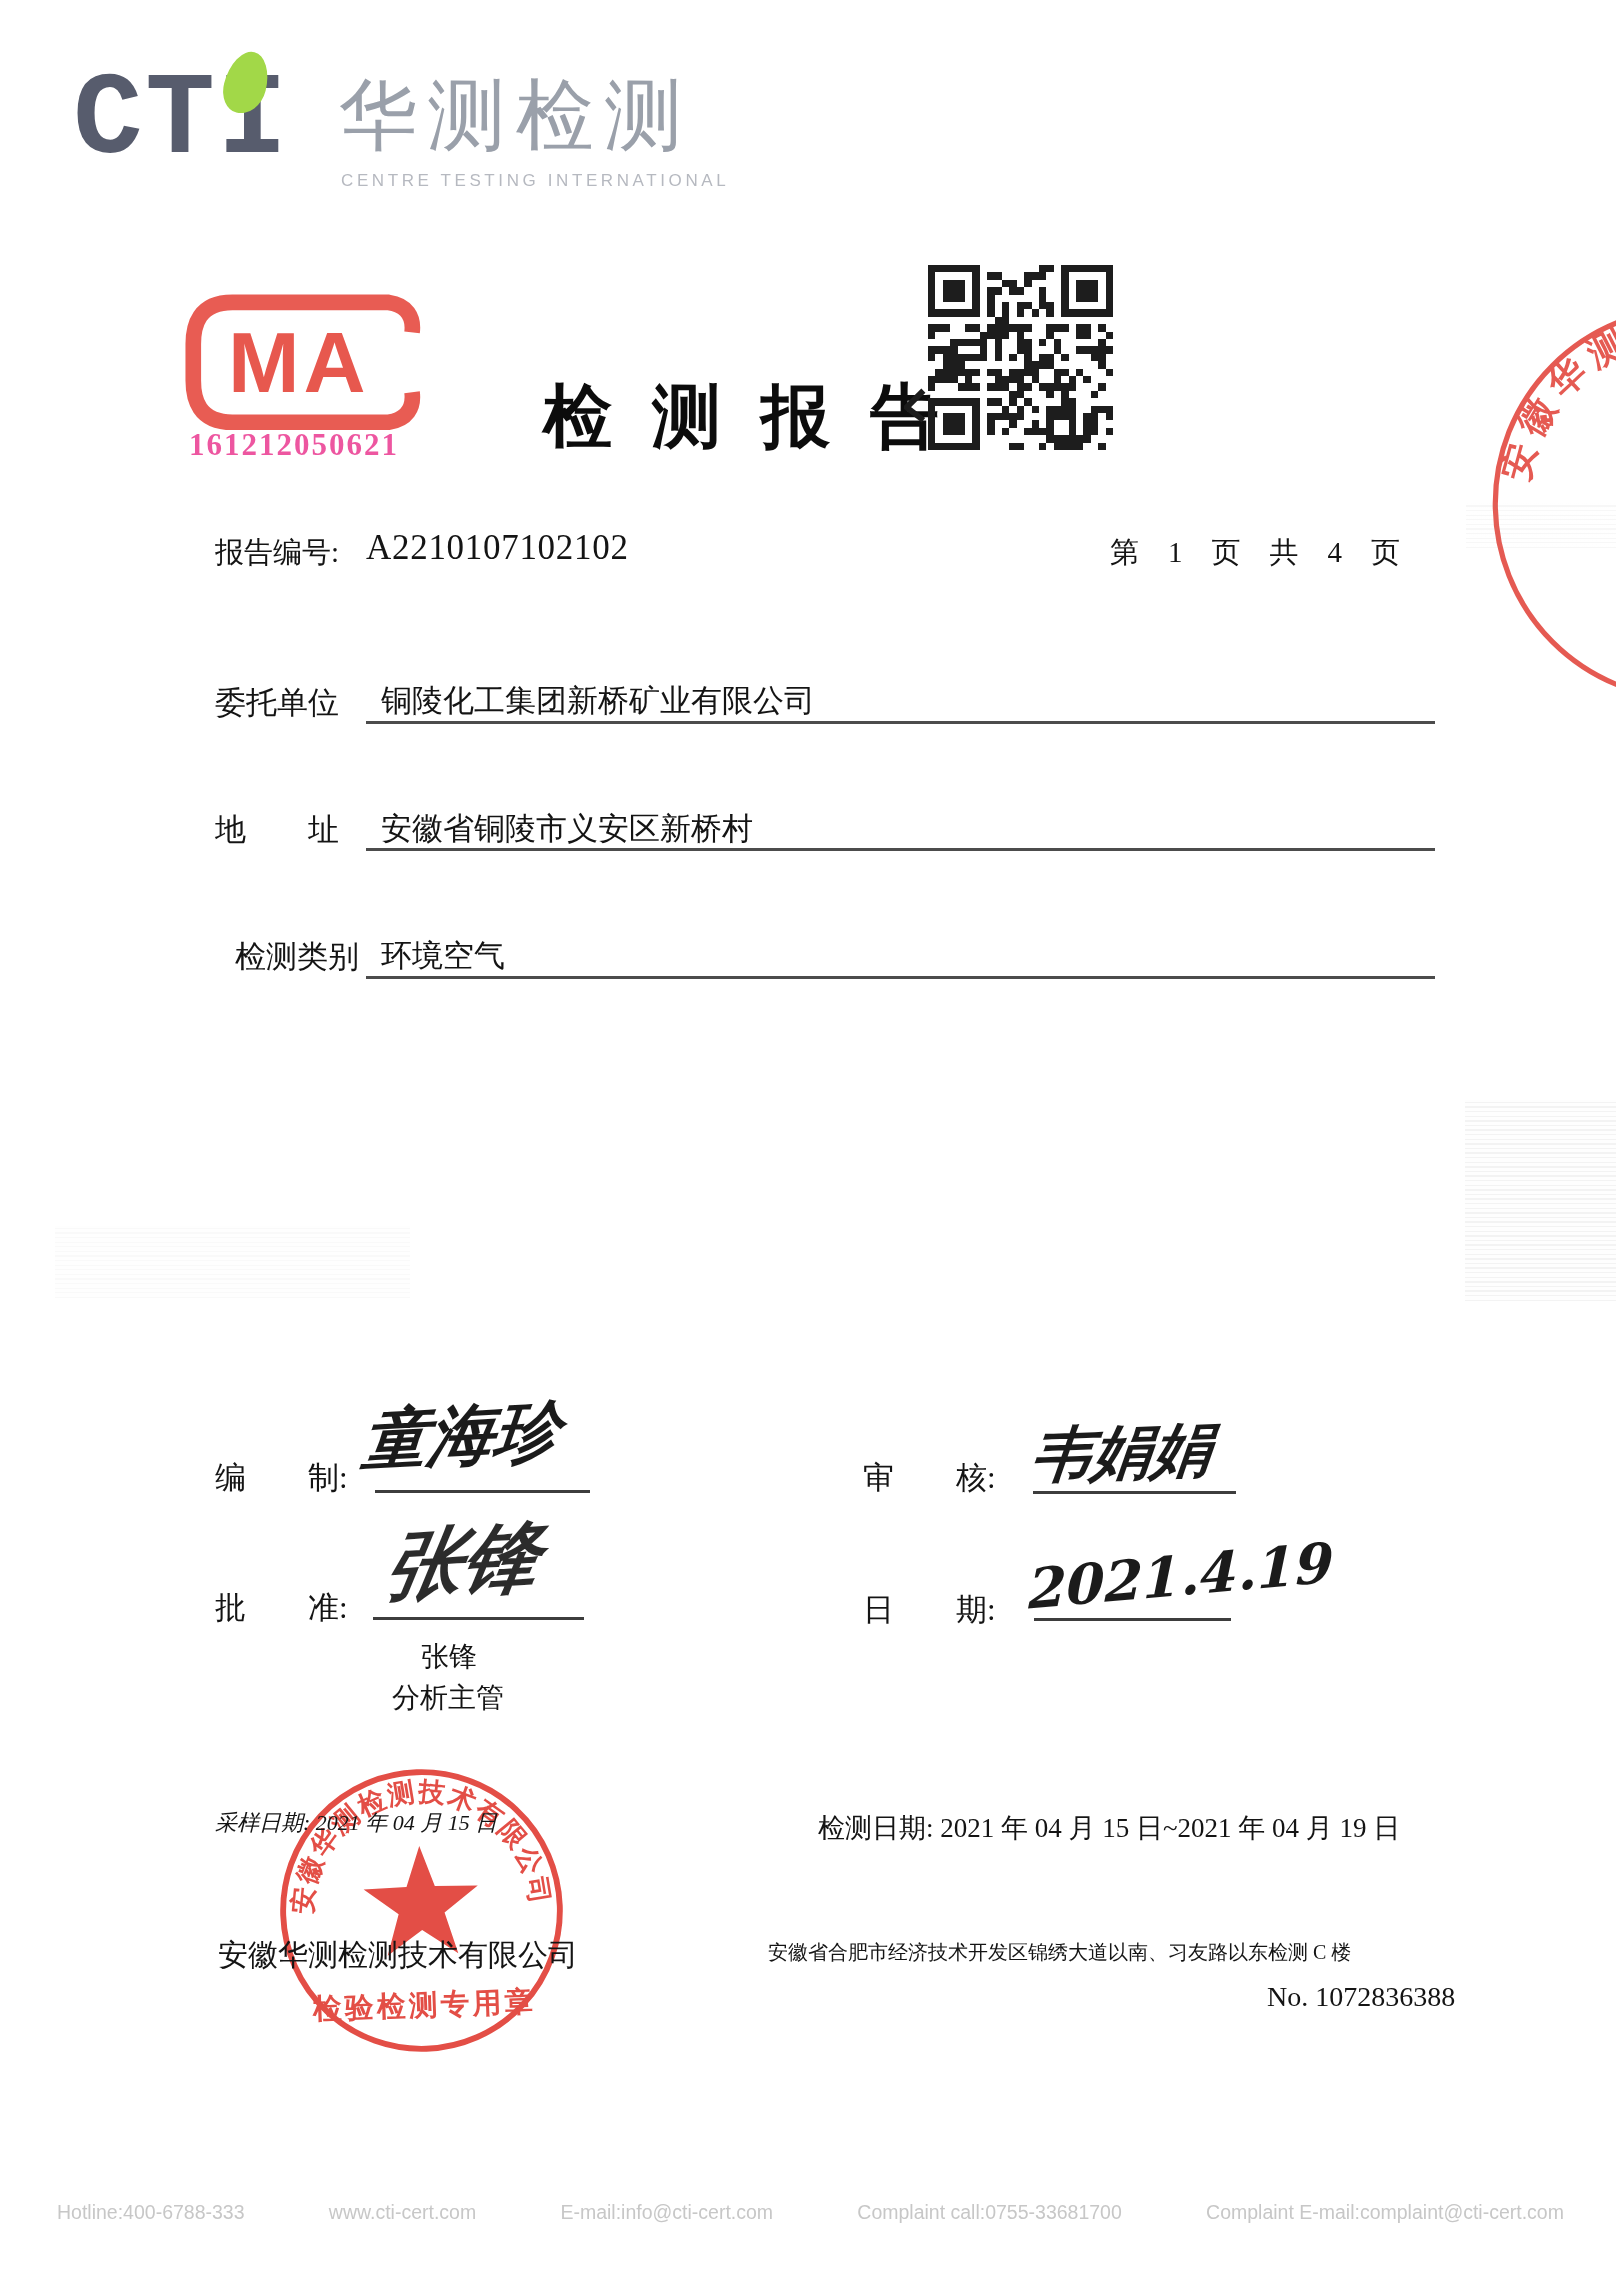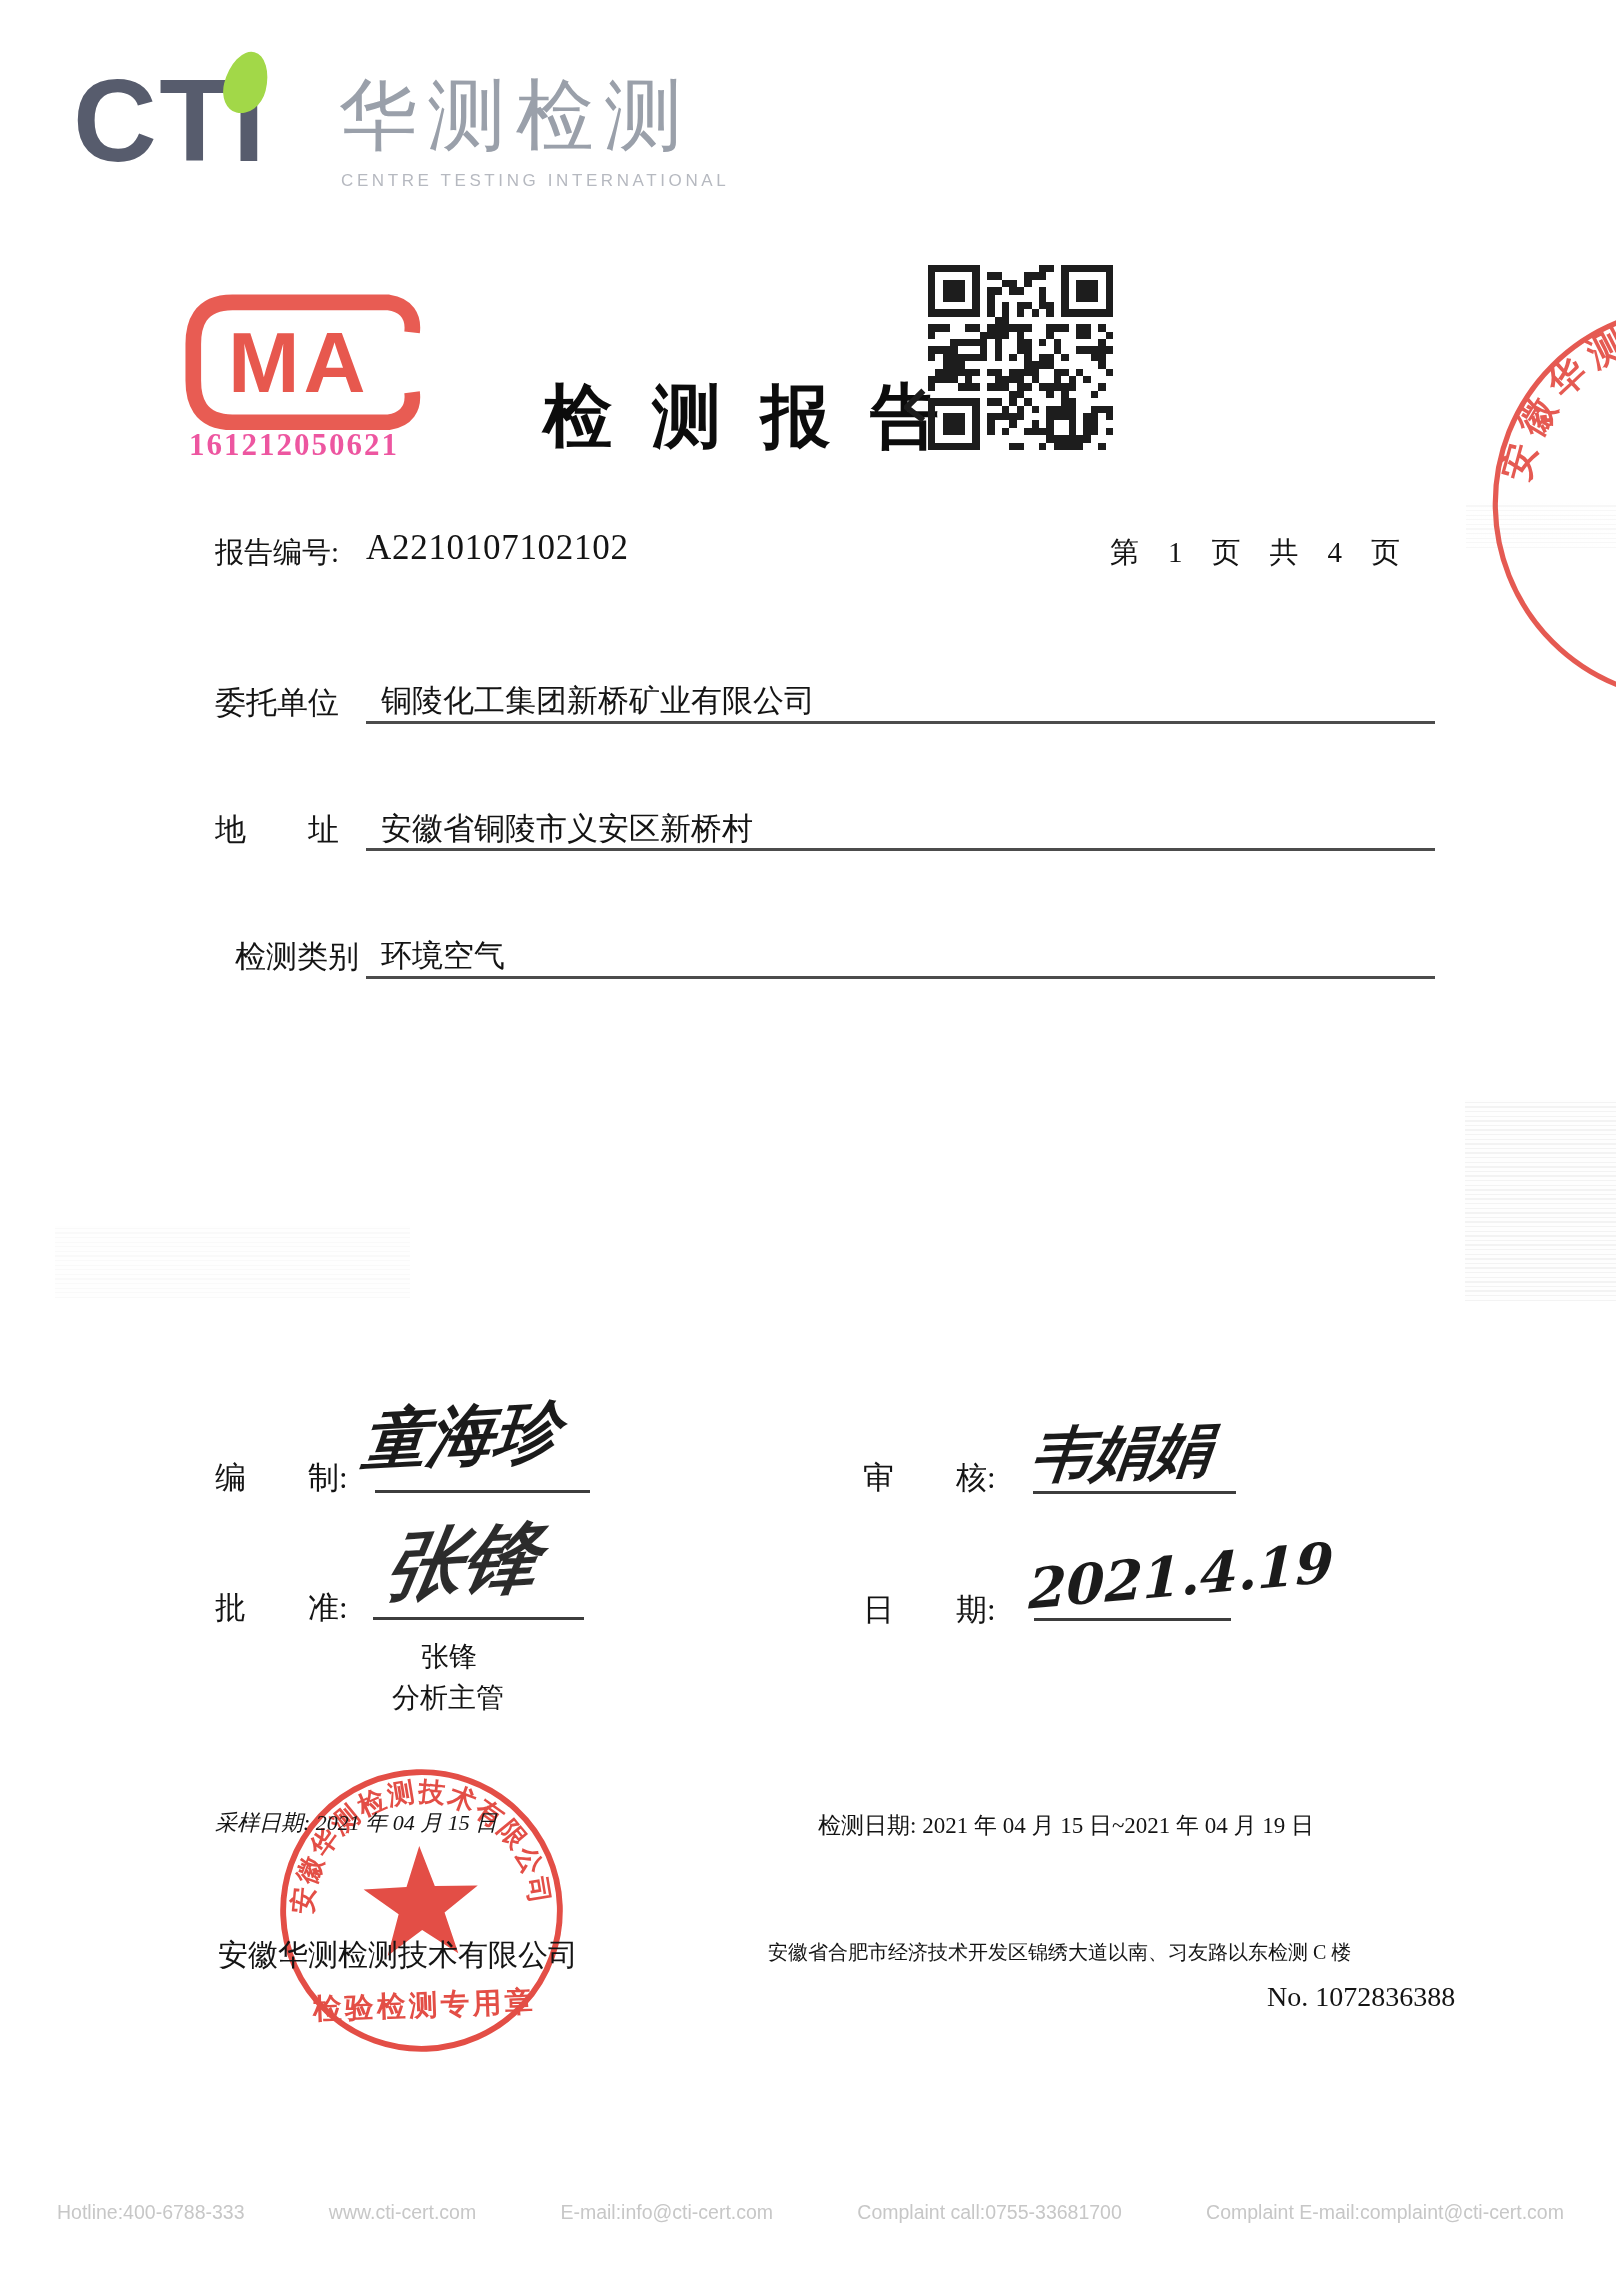--- a/index.html
+++ b/index.html
@@ -1,21 +1,21 @@
 <!DOCTYPE html>
 <html style="font-size:10.4px"><head>
 <meta charset="utf-8">
 <style>
   html,body{margin:0;padding:0;background:#ffffff;}
   .page{position:relative;width:1616px;height:2284px;background:#fff;overflow:hidden;
         font-family:"Liberation Serif","DejaVu Serif",serif;color:#141414;}
   .abs{position:absolute;}
 
   
-  .logo-cti{left:73px;top:63px;font-family:Liberation Sans, sans-serif;
+  .logo-cti{left:73px;top:63px;font-family:Liberation Mono, monospace;
             font-weight:700;font-size:116px;line-height:1;color:#575c6d;letter-spacing:2.6px;}
   .logo-leaf{left:225px;top:51px;width:42px;height:63px;background:#a2d848;
              border-radius:52% 48% 55% 45%/60% 55% 45% 40%;transform:rotate(14deg);}
   .logo-cn{left:339px;top:77px;font-size:78px;line-height:1;color:#9aa0aa;letter-spacing:10.4px;font-weight:500;}
   .logo-en{left:341px;top:171px;font-family:"Liberation Sans","DejaVu Sans",sans-serif;
            font-size:17px;color:#b6b9c0;letter-spacing:3.6px;}
 
   
   .cma-wrap{left:184px;top:292px;width:238px;height:140px;}
   .cma-number{left:189px;top:427px;font-family:Liberation Serif, serif;
@@ -52,21 +52,21 @@
   .sigD{left:1028px;top:1543px;font-size:55px;transform:rotate(-5deg) skewX(-6deg);}
   .lblA{left:215px;top:1457px;} .lnA{left:375px;top:1490px;width:215px;}
   .lblB{left:863px;top:1457px;} .lnB{left:1033px;top:1491px;width:203px;}
   .lblC{left:215px;top:1587px;} .lnC{left:373px;top:1617px;width:211px;}
   .lblD{left:863px;top:1589px;} .lnD{left:1034px;top:1618px;width:197px;}
   .appr-name{left:421px;top:1638px;font-size:28px;}
   .appr-title{left:392px;top:1679px;font-size:28px;}
 
   
   .sampling{left:215px;top:1808px;font-size:22px;white-space:nowrap;font-style:italic;}
-  .testing{left:818px;top:1810px;font-size:23px;white-space:nowrap;}
+  .testing{left:818px;top:1810px;font-size:27px;white-space:nowrap;}
   .company-name{left:218px;top:1935px;font-size:30px;white-space:nowrap;}
   .lab-address{left:768px;top:1939px;font-size:20px;white-space:nowrap;}
   .serial{left:1267px;top:1981px;font-size:28px;}
 
   
   .stamp-bottom{left:274px;top:1763px;width:295px;height:295px;opacity:.88;
                 mix-blend-mode:multiply;transform:rotate(-2deg);}
 
   
   .footer{left:57px;top:2201px;width:1507px;display:flex;justify-content:space-between;

